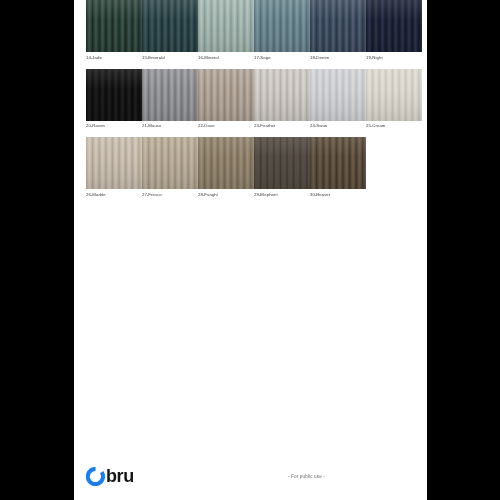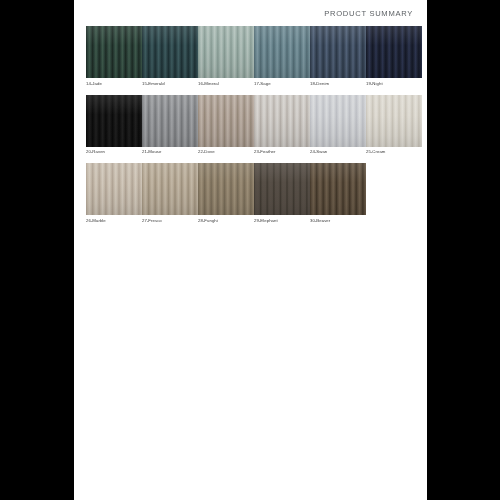--- a/index.html
+++ b/index.html
@@ -62,23 +62,20 @@
     font-size:4.6px;color:#6d6d6d;letter-spacing:.15px;
     font-family:"Liberation Sans",sans-serif;
     transform:translateX(56px);
   }
 </style>
 </head>
 <body>
 
 <div id="page">
 
-  <div id="doc-header">
-    <div id="doc-title">PRODUCT SUMMARY</div>
-  </div>
 
   <div id="swatch-area">
       <div class="swatch-row">
         <div class="swatch-cell">
           <div class="sp" style="background: rgb(43, 64, 56);">
             <div class="stripes" style="background: repeating-linear-gradient(90deg, rgb(28, 42, 36) 0px, rgb(43, 64, 56) 1.6px, rgb(62, 90, 76) 3.4px, rgb(43, 64, 56) 5.2px, rgb(28, 42, 36) 6.6px);"></div>
             <div class="sheen" style="background: linear-gradient(rgba(255, 255, 255, 0.1) 0%, rgba(255, 255, 255, 0) 38%, rgba(0, 0, 0, 0.05) 78%, rgba(0, 0, 0, 0.1) 100%);"></div>
           </div>
           <div class="sw-label">14-Jade</div>
         </div>
@@ -195,14 +192,24 @@
           <div class="sp" style="background: rgb(90, 76, 60);">
             <div class="stripes" style="background: repeating-linear-gradient(90deg, rgb(65, 54, 40) 0px, rgb(90, 76, 60) 1.6px, rgb(110, 95, 76) 3.4px, rgb(90, 76, 60) 5.2px, rgb(65, 54, 40) 6.6px);"></div>
             <div class="sheen" style="background: linear-gradient(rgba(255, 255, 255, 0.1) 0%, rgba(255, 255, 255, 0) 38%, rgba(0, 0, 0, 0.05) 78%, rgba(0, 0, 0, 0.1) 100%);"></div>
           </div>
           <div class="sw-label">30-Beaver</div>
         </div>
         <div class="gap"></div>
       </div>
     </div>
 
+  <div id="doc-footer">
+    <div id="brand">
+      <svg id="brand-mark" width="19" height="19" viewBox="0 0 40 40" aria-hidden="true">
+        <path d="M20 4 A16 16 0 1 0 33 11" fill="none" stroke="#1a7ef0" stroke-width="8.5" stroke-linecap="butt"></path>
+        <path d="M20 4 A16 16 0 0 1 33 11" fill="none" stroke="#0f5fc4" stroke-width="8.5" stroke-linecap="butt" opacity="0"></path>
+      </svg>
+      <span id="brand-text">bru</span>
+    </div>
+    <div id="footer-note">- For public use -</div>
+  </div>
 
 </div>
 
 </body></html>

